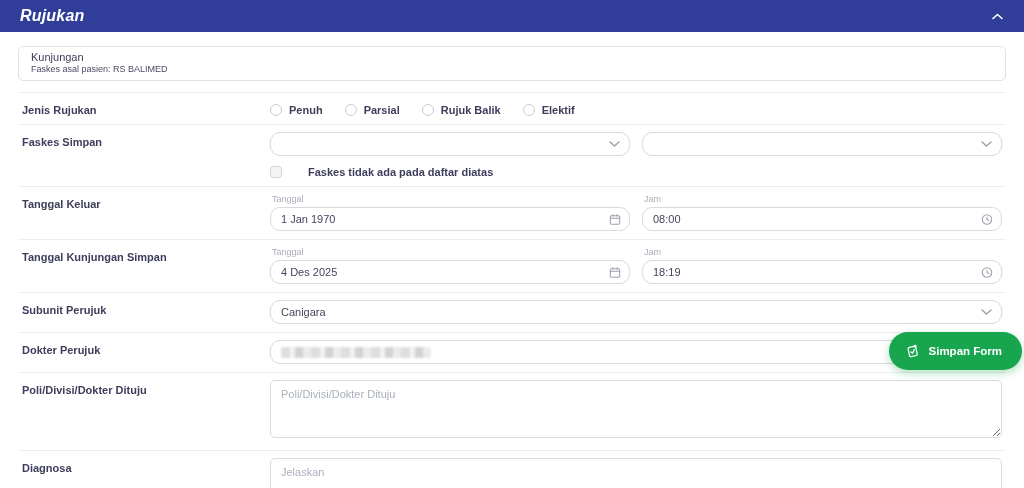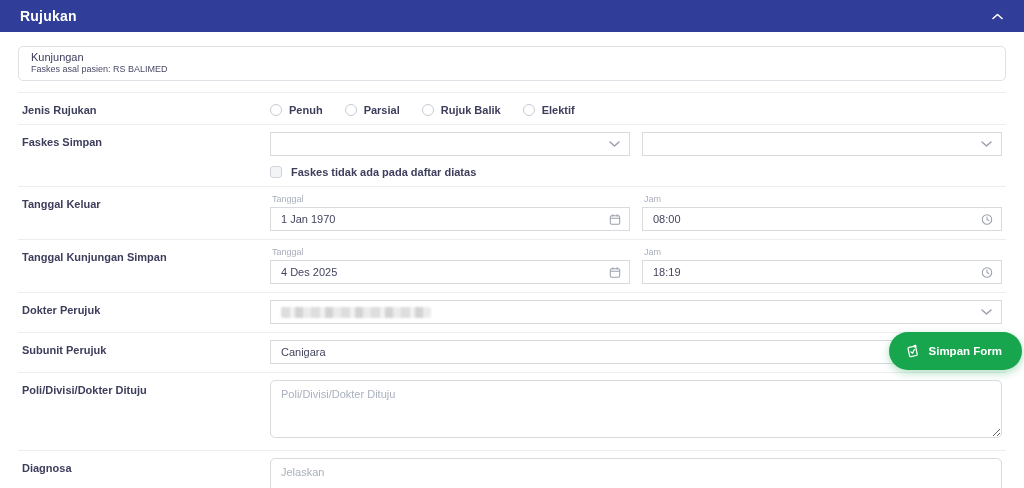--- a/index.html
+++ b/index.html
@@ -3,21 +3,21 @@
 <meta charset="utf-8">
 <style>
   * { margin:0; padding:0; box-sizing:border-box; }
   html,body { background:#fff; }
   body { font-family:"Liberation Sans", sans-serif; }
   .page { position:relative; width:1024px; height:488px; background:#fff; overflow:hidden; }
 
   
   .panel-header { height:32px; background:#303e99; color:#fff; display:flex; align-items:center;
     justify-content:space-between; padding:0 20px; }
-  .panel-title { font-size:14px; font-weight:700; letter-spacing:.2px; }
+  .panel-title { font-size:16px; font-weight:700; letter-spacing:.2px;font-style:italic; }
   .chev-up { width:14px; height:14px; display:flex; align-items:center; justify-content:center; cursor:pointer; }
 
   .content { padding:14px 18px 0 18px; }
 
   
   .info-box { border:1px solid #dfe1e6; border-radius:5px; padding:4px 12px 6px 12px; margin-bottom:11px; }
   .info-title { font-size:11px; color:#3d3d5c; }
   .info-sub { font-size:9px; color:#4a4a66; margin-top:1px; }
 
   
@@ -27,31 +27,31 @@
 
   
   .radios { display:flex; align-items:center; gap:22px; padding-top:4px; }
   .radio-opt { display:flex; align-items:center; gap:7px; cursor:pointer; }
   .radio-circle { width:12px; height:12px; border:1px solid #c7cbd4; border-radius:50%; background:#fff; }
   .radio-text { font-size:11px; color:#3d3d5c; font-weight:600; }
 
   
   .cols { display:flex; gap:12px; }
   .col { flex:1; min-width:0; }
-  .selectbox, .inputbox { position:relative; height:24px; border:1px solid #d8dade; border-radius:0;
+  .selectbox, .inputbox { position:relative; height:24px; border:1px solid #d8dade; border-radius:10px;
     background:#fff; display:flex; align-items:center; padding:0 26px 0 10px; cursor:pointer; }
   .selectbox .sel-text { font-size:11px; color:#44455f; white-space:nowrap; overflow:hidden; }
   .box-icon { position:absolute; right:8px; top:50%; transform:translateY(-50%); width:13px; height:13px;
     display:flex; align-items:center; justify-content:center; }
   .inputbox input { border:0; outline:none; width:100%; font-size:11px; color:#44455f; background:transparent;
     font-family:"Liberation Sans", sans-serif; }
   .mini-label { font-size:9px; color:#a9aebb; margin:0 0 3px 2px; }
 
   
-  .check-row { display:flex; align-items:center; gap:9px; margin-top:10px; cursor:pointer; }
+  .check-row { display:flex; align-items:center; gap:26px; margin-top:10px; cursor:pointer; }
   .checkbox { width:12px; height:12px; border:1px solid #d0d4db; border-radius:3px; background:#f3f4f6; }
   .check-text { font-size:11px; font-weight:600; color:#3d3d5c; }
 
   
   .redacted { display:inline-block; width:150px; height:11px; border-radius:2px;
     background:repeating-linear-gradient(90deg,#d6d6d6 0 9px,#efefef 9px 14px,#c9c9c9 14px 22px,#e7e7e7 22px 30px);
     filter:blur(1.3px); opacity:.8; }
 
   
   textarea { width:100%; height:58px; border:1px solid #d8dade; border-radius:5px; padding:7px 10px;
@@ -204,38 +204,38 @@
                     <polyline points="7,4 7,7 9.2,8.2" fill="none" stroke="#9aa0ab" stroke-width="1.2" stroke-linecap="round"></polyline>
                   </svg>
               </span>
             </div>
           </div>
         </div>
       </div>
     </div>
 
     <div class="row">
-      <div class="row-label">Dokter Perujuk</div>
+      <div class="row-label">Subunit Perujuk</div>
       <div class="field">
         <div class="selectbox">
-          <span class="redacted"></span>
+          <span class="sel-text">Canigara</span>
           <span class="box-icon">
             <svg width="11" height="7" viewBox="0 0 11 7">
                 <polyline points="1,1.5 5.5,5.5 10,1.5" fill="none" stroke="#9aa0ab" stroke-width="1.5" stroke-linecap="round" stroke-linejoin="round"></polyline>
               </svg>
           </span>
         </div>
       </div>
     </div>
 
     <div class="row">
-      <div class="row-label">Subunit Perujuk</div>
+      <div class="row-label">Dokter Perujuk</div>
       <div class="field">
         <div class="selectbox">
-          <span class="sel-text">Canigara</span>
+          <span class="redacted"></span>
           <span class="box-icon">
             <svg width="11" height="7" viewBox="0 0 11 7">
                 <polyline points="1,1.5 5.5,5.5 10,1.5" fill="none" stroke="#9aa0ab" stroke-width="1.5" stroke-linecap="round" stroke-linejoin="round"></polyline>
               </svg>
           </span>
         </div>
       </div>
     </div>
 
     <div class="row">

